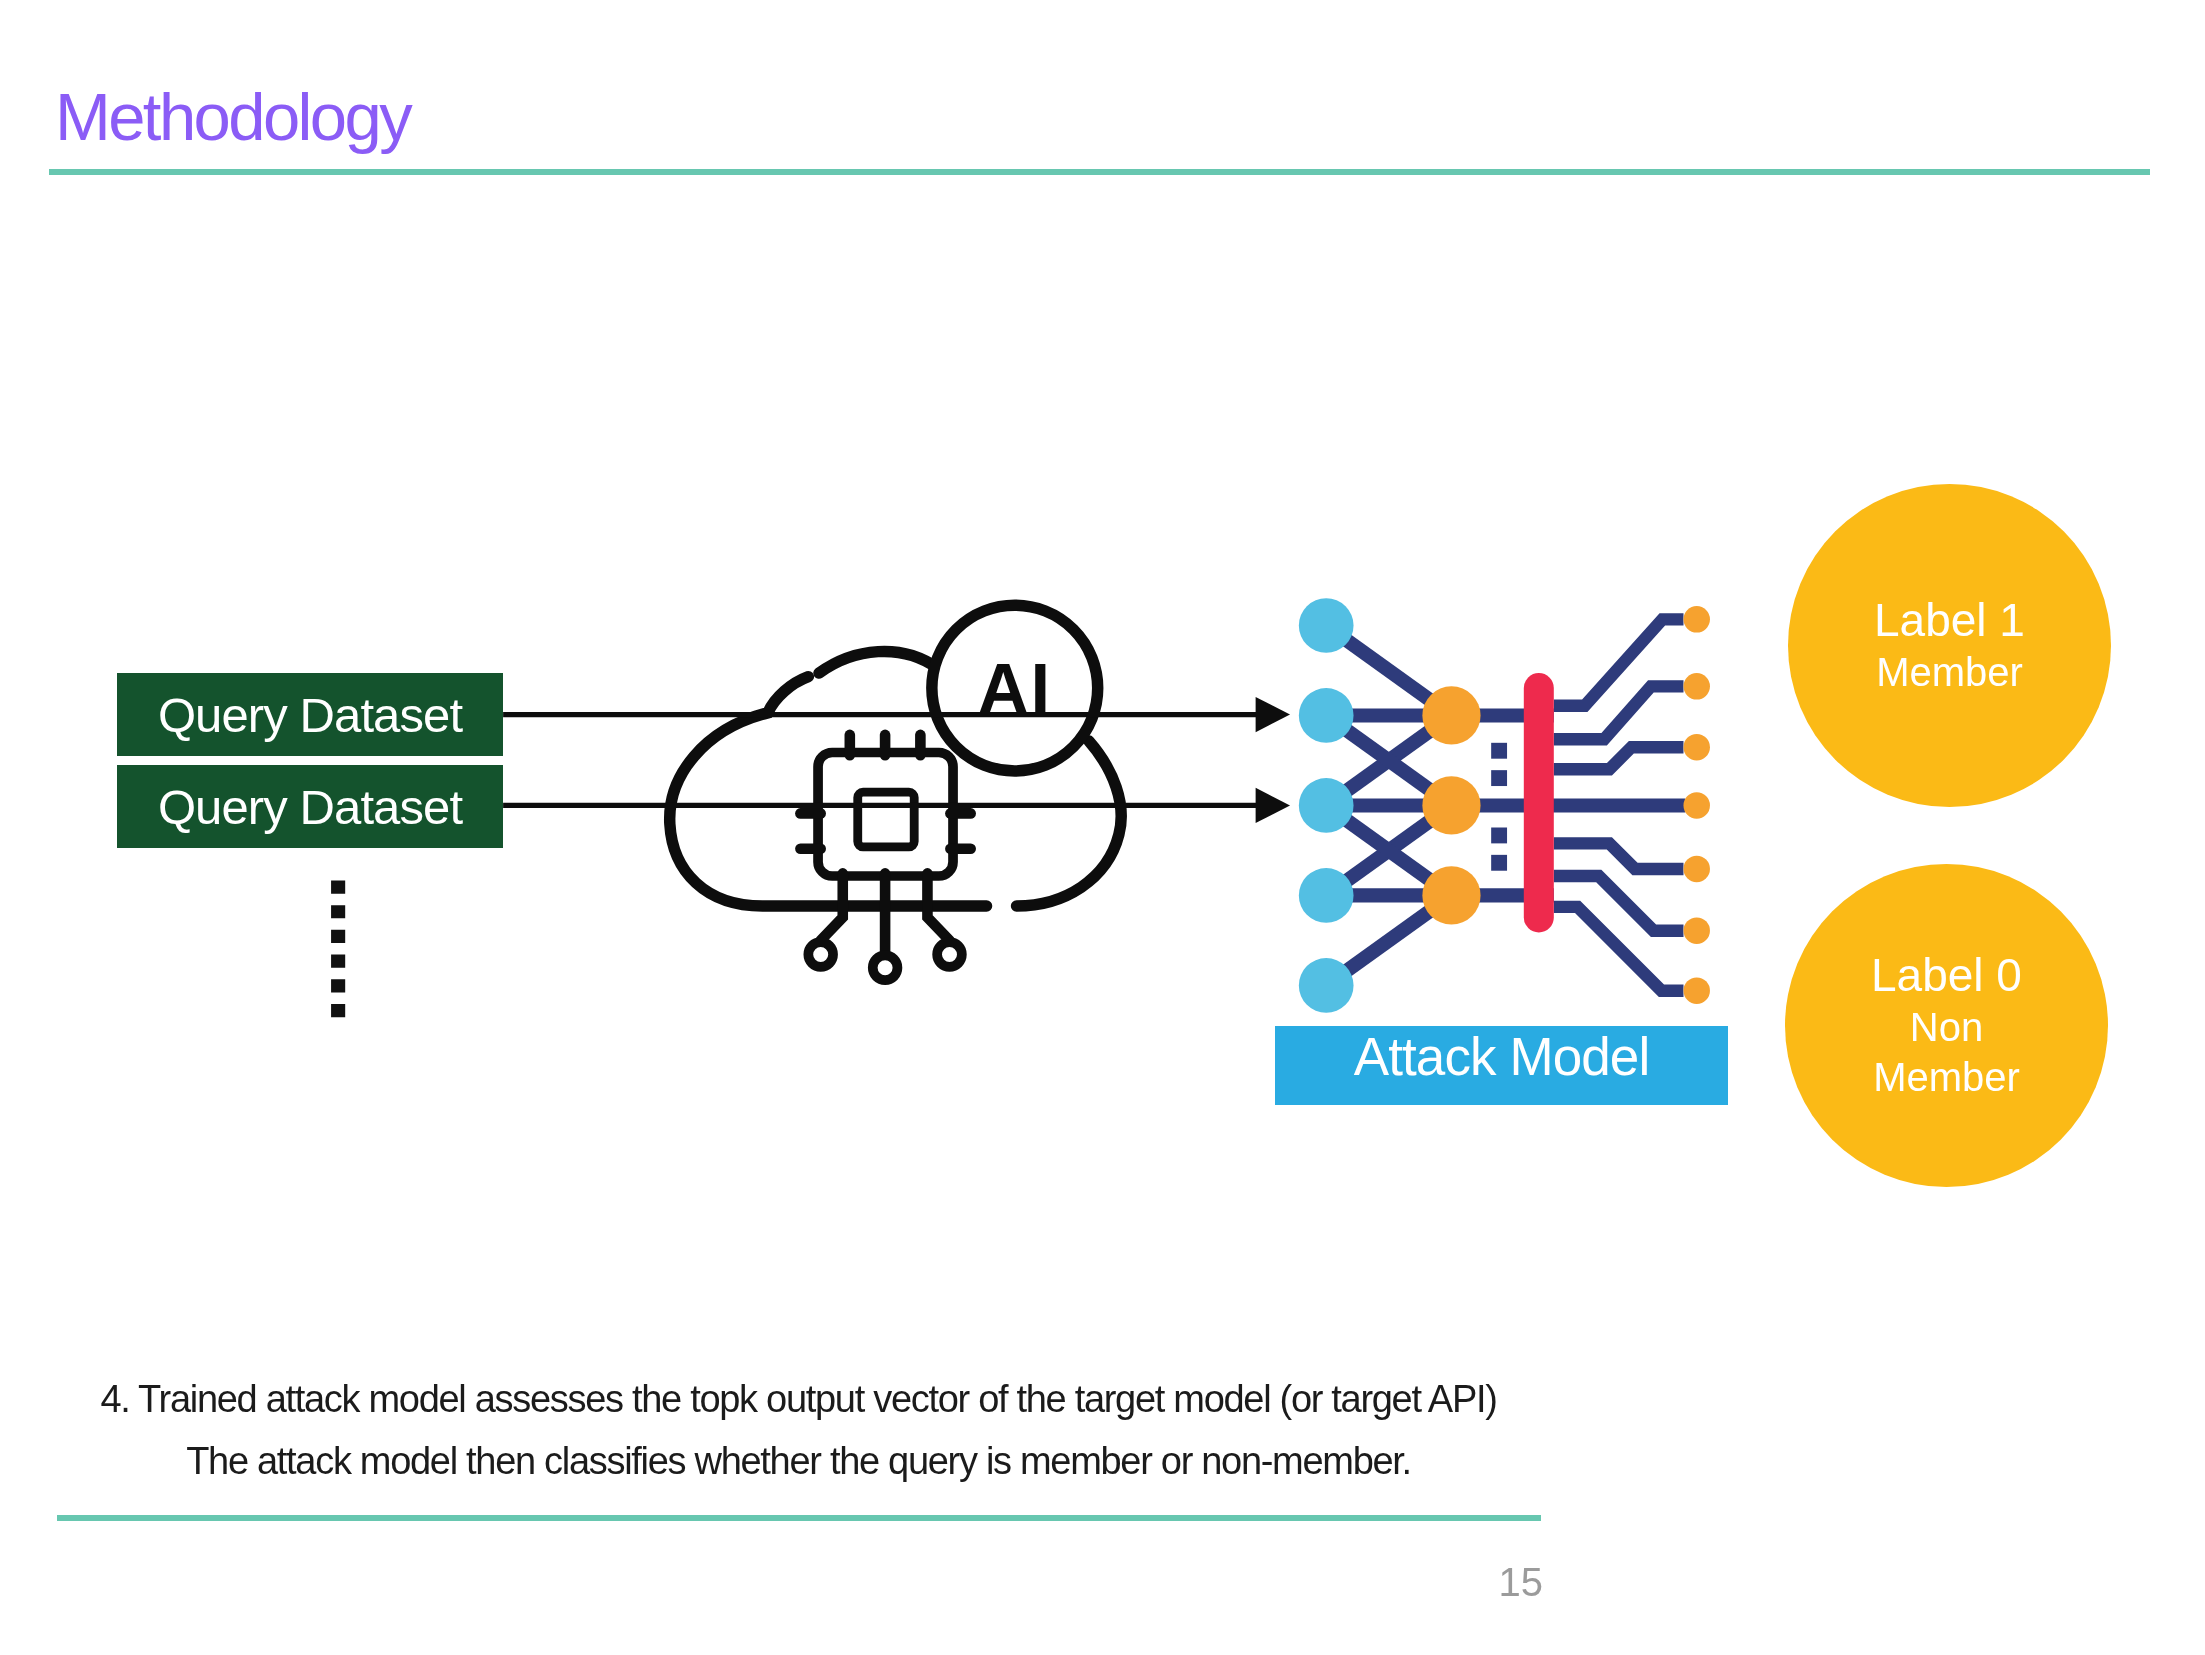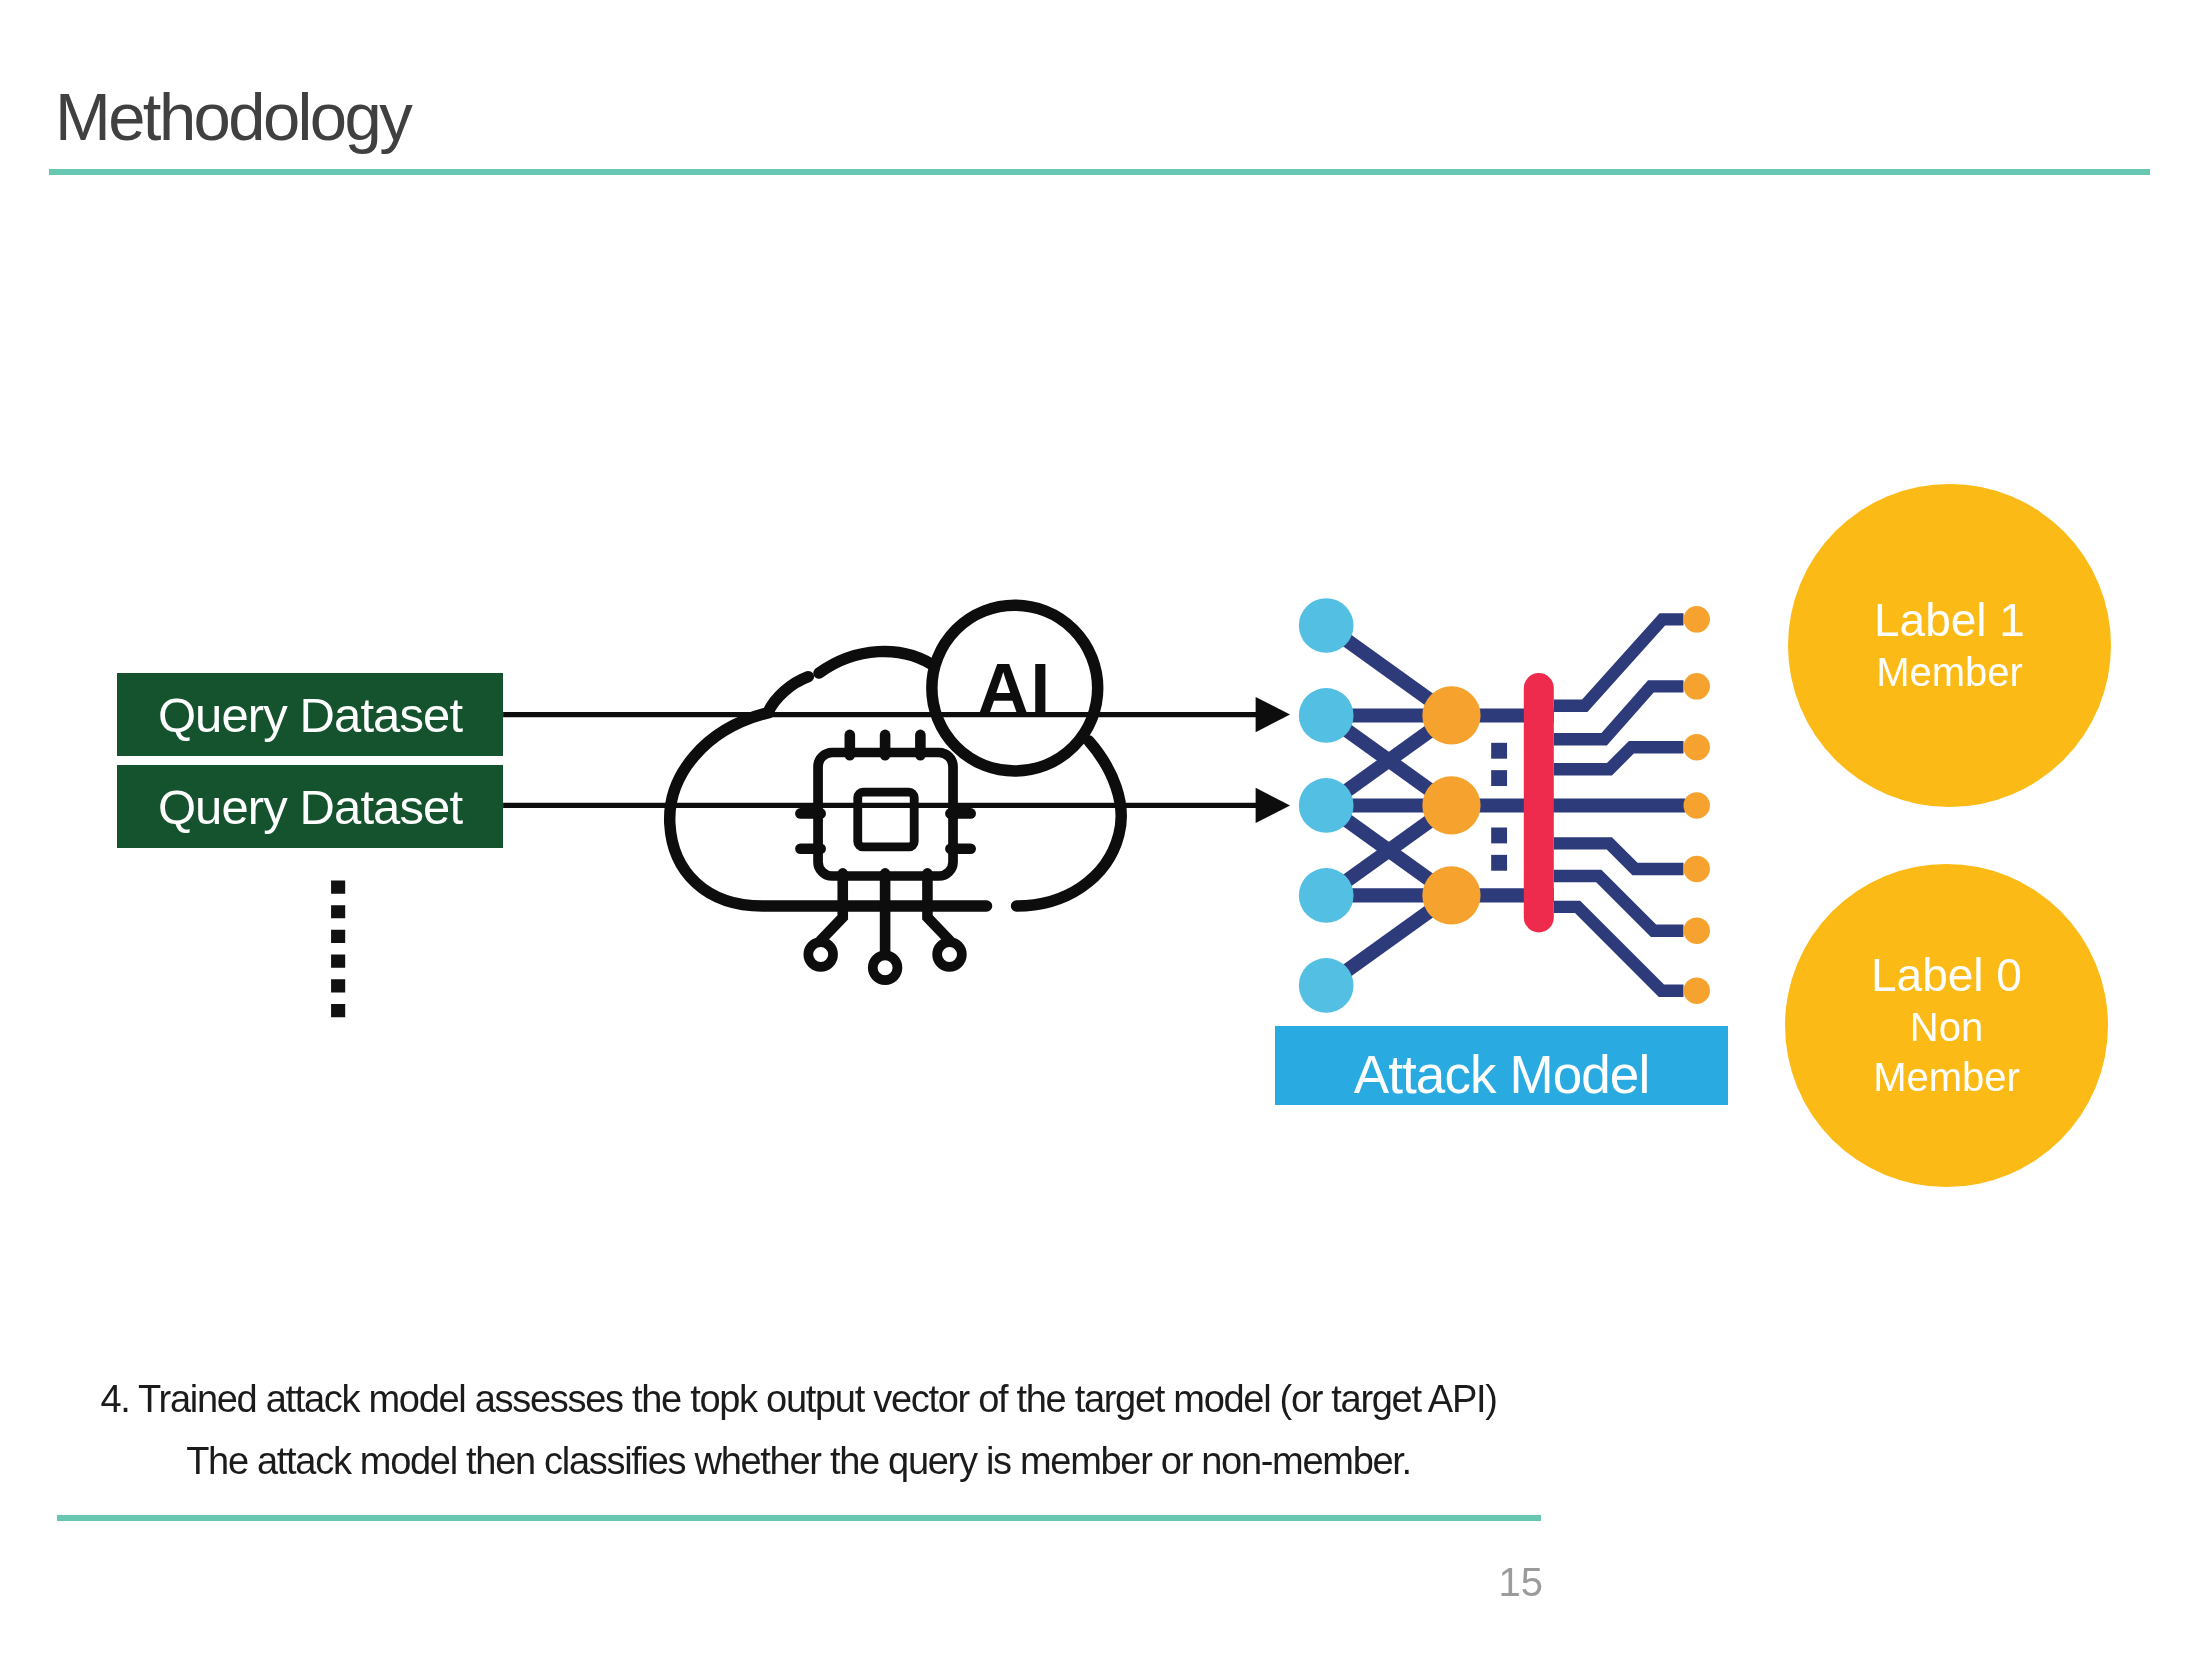--- a/index.html
+++ b/index.html
@@ -8,41 +8,41 @@
     width:2206px;height:1655px;
     background:#ffffff;
     overflow:hidden;
     font-family:"Liberation Sans", sans-serif;
   }
   .abs{position:absolute;}
   .page-title{
     left:55px;top:83px;
     font-size:67px;line-height:1;
     letter-spacing:-2.6px;
-    color:#404040;
+    color:#8b5cf6;
     white-space:nowrap;
   }
   .rule{background:#67C7B0;}
   .rule-top{left:49px;top:169px;width:2101px;height:6.2px;}
   .rule-bottom{left:57px;top:1515px;width:1484px;height:6.2px;}
   .query-box{
     left:117px;width:386px;height:83px;
     background:#14532d;
     color:#ffffff;
     display:flex;align-items:center;justify-content:center;
     font-size:49px;letter-spacing:-0.9px;
     white-space:nowrap;
   }
   .query-box.first{top:673px;}
   .query-box.second{top:765px;}
   .attack-box{
     left:1275px;top:1026px;width:453px;height:79px;
     background:#29ABE2;
     color:#ffffff;
-    display:flex;align-items:flex-end;justify-content:center;
+    display:flex;align-items:flex-start;justify-content:center;
     font-size:53px;letter-spacing:-0.9px;
     white-space:nowrap;
   }
   .label-circle{
     width:323px;height:323px;border-radius:50%;
     background:#FBBA16;
     color:#ffffff;
     display:flex;flex-direction:column;align-items:center;justify-content:center;
     text-align:center;
   }

